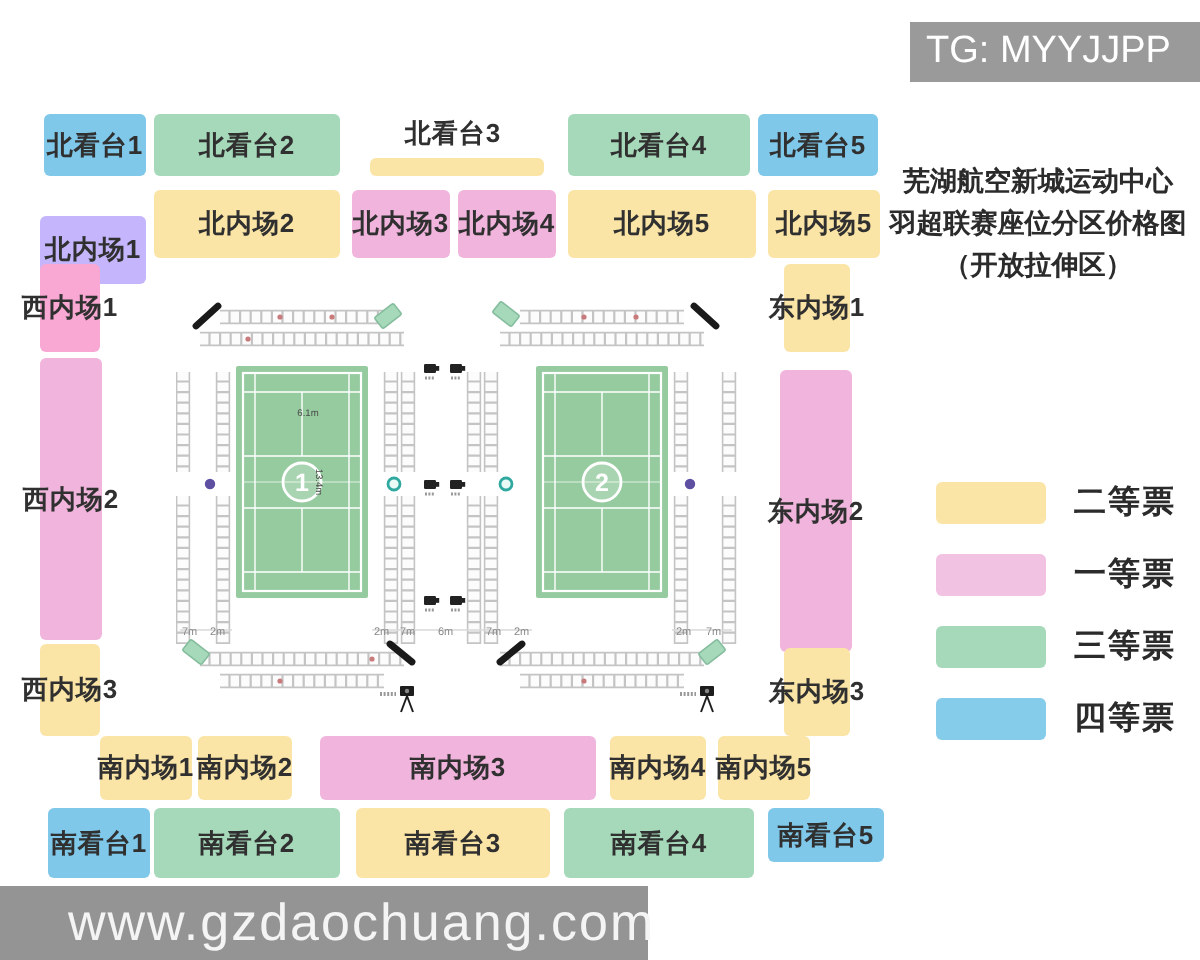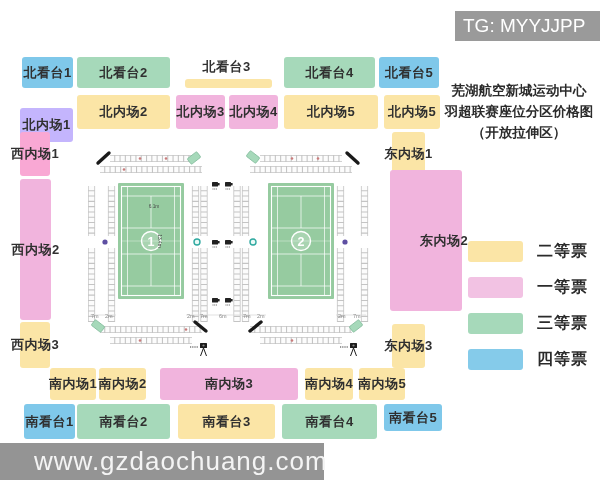--- a/index.html
+++ b/index.html
@@ -36,21 +36,21 @@
       <div class="zone" style="left: 20px; top: 95px; width: 53px; height: 34px; background: #c4b5fd; margin-top: 13px;">北内场1</div>
       <div class="zone" style="left: 77px; top: 95px; width: 93px; height: 34px; background: rgb(251, 229, 166);">北内场2</div>
       <div class="zone" style="left: 176px; top: 95px; width: 49px; height: 34px; background: rgb(241, 180, 221);">北内场3</div>
       <div class="zone" style="left: 229px; top: 95px; width: 49px; height: 34px; background: rgb(241, 180, 221);">北内场4</div>
       <div class="zone" style="left: 284px; top: 95px; width: 94px; height: 34px; background: rgb(251, 229, 166);">北内场5</div>
       <div class="zone" style="left: 384px; top: 95px; width: 56px; height: 34px; background: rgb(251, 229, 166);">北内场5</div>
       <div class="zone" style="left: 20px; top: 132px; width: 30px; height: 44px; background: #f9a8d4;">西内场1</div>
       <div class="zone" style="left: 20px; top: 179px; width: 31px; height: 141px; background: rgb(241, 180, 221);">西内场2</div>
       <div class="zone" style="left: 20px; top: 322px; width: 30px; height: 46px; background: rgb(251, 229, 166);">西内场3</div>
       <div class="zone" style="left: 392px; top: 132px; width: 33px; height: 44px; background: rgb(251, 229, 166);">东内场1</div>
-      <div class="zone" style="left: 390px; top: 170px; width: 36px; height: 141px; background: rgb(241, 180, 221); padding-left: 36px;">东内场2</div>
+      <div class="zone" style="left: 390px; top: 185px; width: 36px; height: 141px; background: rgb(241, 180, 221);">东内场2</div>
       <div class="zone" style="left: 392px; top: 324px; width: 33px; height: 44px; background: rgb(251, 229, 166);">东内场3</div>
       <div class="zone" style="left: 50px; top: 368px; width: 46px; height: 32px; background: rgb(251, 229, 166);">南内场1</div>
       <div class="zone" style="left: 99px; top: 368px; width: 47px; height: 32px; background: rgb(251, 229, 166);">南内场2</div>
       <div class="zone" style="left: 160px; top: 368px; width: 138px; height: 32px; background: rgb(241, 180, 221);">南内场3</div>
       <div class="zone" style="left: 305px; top: 368px; width: 48px; height: 32px; background: rgb(251, 229, 166);">南内场4</div>
       <div class="zone" style="left: 359px; top: 368px; width: 46px; height: 32px; background: rgb(251, 229, 166);">南内场5</div>
       <div class="zone" style="left: 24px; top: 404px; width: 51px; height: 35px; background: rgb(127, 200, 234);">南看台1</div>
       <div class="zone" style="left: 77px; top: 404px; width: 93px; height: 35px; background: rgb(166, 217, 186);">南看台2</div>
       <div class="zone" style="left: 178px; top: 404px; width: 97px; height: 35px; background: rgb(251, 229, 166);">南看台3</div>
       <div class="zone" style="left: 282px; top: 404px; width: 95px; height: 35px; background: rgb(166, 217, 186);">南看台4</div>

